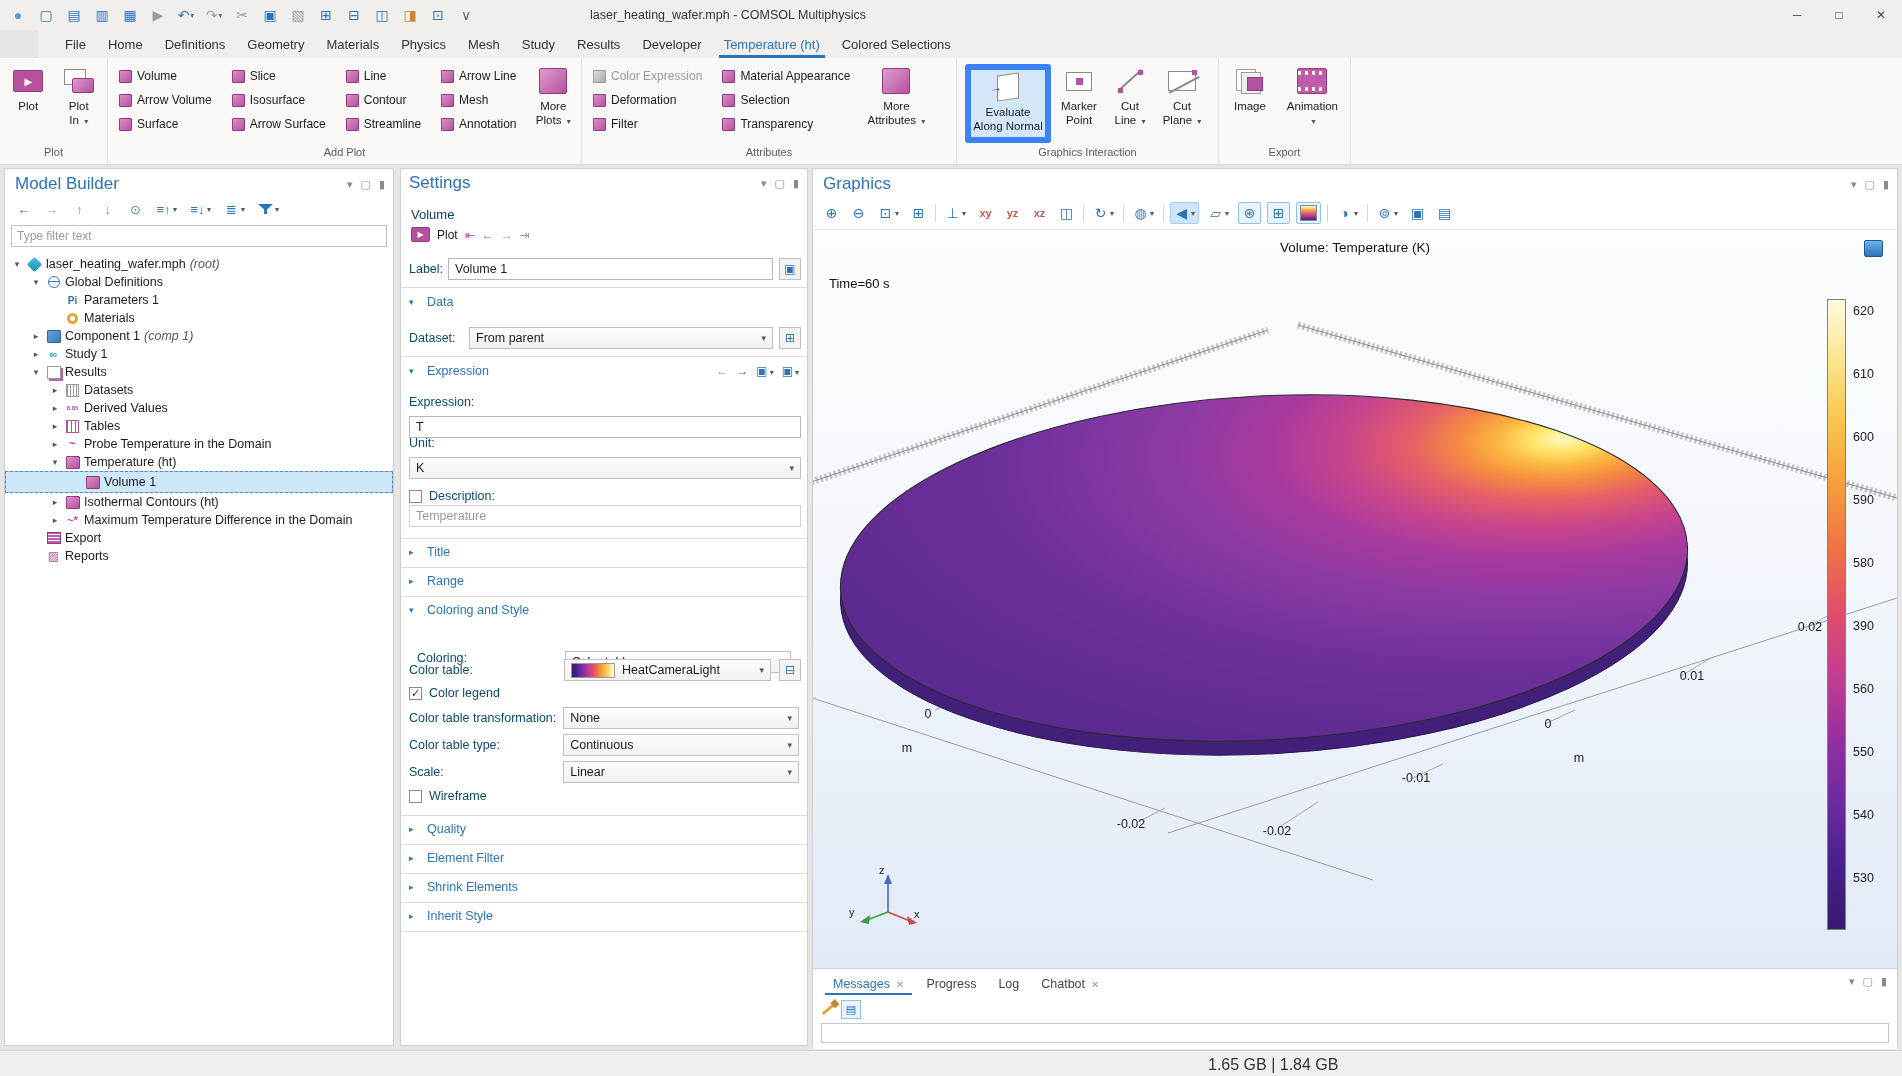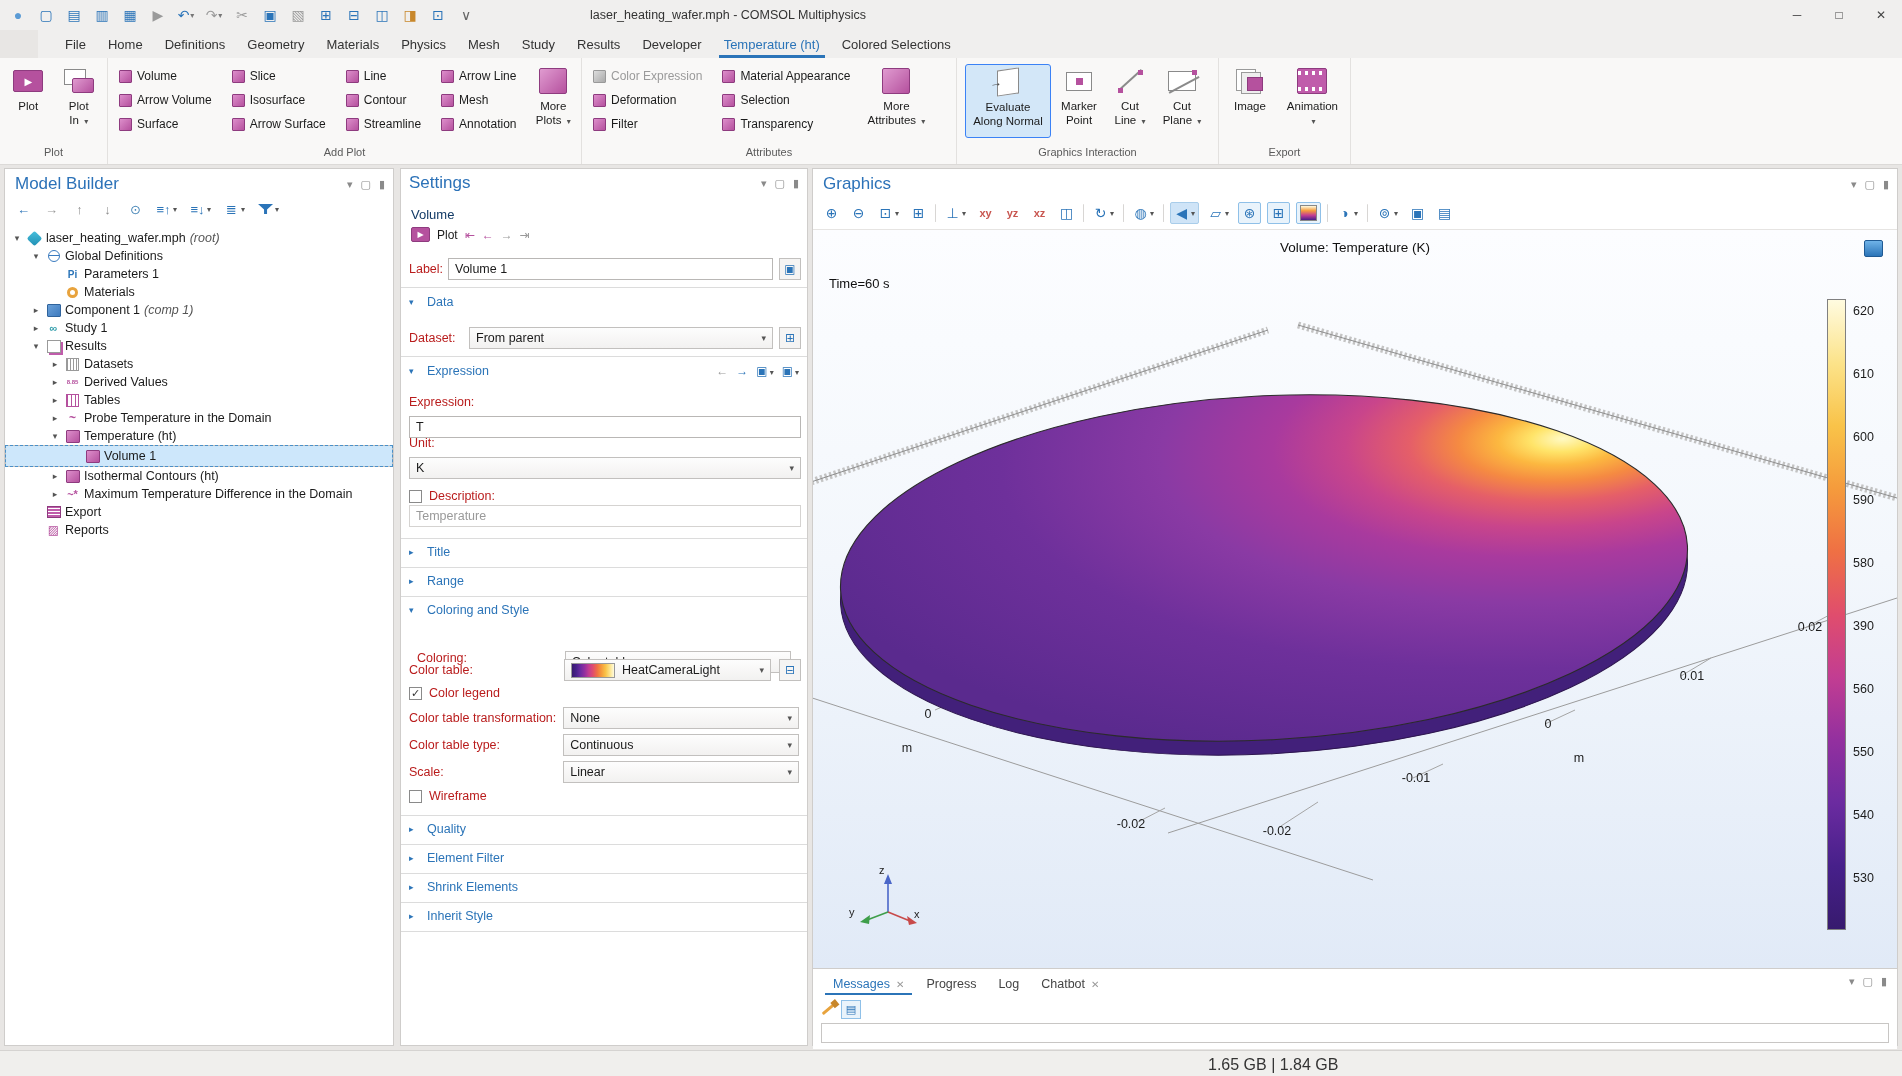--- a/index.html
+++ b/index.html
@@ -19,21 +19,21 @@
   .mtab{padding:5px 11px 6px 11px;font-size:13px;color:#333;position:relative;white-space:nowrap;}
   .mtab.active{color:#2b74b8;}
   .mtab.active::after{content:"";position:absolute;left:6px;right:6px;bottom:0;height:3px;background:#2b74b8;}
   
   .ribbon{position:absolute;left:0;top:58px;width:1902px;height:106px;background:#f9f8f7;border-bottom:1px solid #dcdad8;display:flex;}
   .rgroup{position:relative;height:100%;border-right:1px solid #e3e1df;box-sizing:border-box;display:flex;flex-direction:column;}
   .rgbody{flex:1;display:flex;align-items:flex-start;padding:6px 8px 0 8px;gap:10px;}
   .rglabel{height:18px;text-align:center;font-size:11px;color:#5a5a5a;}
   .bigbtn{width:62px;min-height:74px;display:flex;flex-direction:column;align-items:center;padding:3px 2px;border-radius:3px;box-sizing:border-box;}
   .bigbtn .blabel{font-size:11.5px;text-align:center;line-height:1.25;margin-top:4px;color:#1b1b1b;white-space:pre-line;}
-  .bigbtn.active{background:#d3e7f8;border:1px solid #3b82f6;}
+  .bigbtn.active{background:#d3e7f8;border:6px solid #3b82f6;}
   .bigbtn.wide{width:86px;}
   .bicon{width:30px;height:28px;display:flex;align-items:center;justify-content:center;position:relative;}
   .caret{font-size:8px;color:#555;margin-left:2px;}
   .rcols{display:grid;grid-auto-flow:column;grid-template-rows:repeat(3,24px);column-gap:14px;align-items:center;}
   .ritem{display:flex;align-items:center;gap:5px;font-size:12px;white-space:nowrap;padding:2px 3px;border-radius:2px;}
   .ritem.disabled{color:#9a9a9a;}
   
   .ic{display:inline-block;width:13px;height:13px;box-sizing:border-box;flex:none;}
   .ic-rs{background:linear-gradient(135deg,#dd8fcb,#b5519e);border:1px solid #8e3b7f;border-radius:1px;}
   .ic-gray{background:linear-gradient(135deg,#ddd,#aaa);border:1px solid #999;border-radius:1px;}
@@ -91,21 +91,21 @@
   .ic-derived{color:#b5519e;font-size:6px;font-weight:bold;letter-spacing:0;}
   .ic-table{width:11px;height:11px;background:repeating-linear-gradient(90deg,#b5519e 0 1px,#fff 1px 4px),repeating-linear-gradient(0deg,#b5519e 0 1px,#fff 1px 4px);border:1px solid #b5519e;}
   .ic-probe{color:#b5519e;font-size:12px;font-weight:bold;}
   .ic-cube{width:12px;height:11px;background:linear-gradient(135deg,#dd8fcb,#b5519e);border:1px solid #8e3b7f;border-radius:1px;}
   .ic-wave{color:#b5519e;font-size:11px;font-weight:bold;}
   .ic-export{width:12px;height:10px;background:repeating-linear-gradient(0deg,#c05cab 0 2px,#fff 2px 3px);border:1px solid #8e3b7f;}
   .ic-report{color:#b5519e;font-size:12px;}
   
   .set-inner{position:relative;height:850px;}
   .srow{position:absolute;left:0;width:100%;box-sizing:border-box;}
-  .slabel{font-size:12.5px;color:#b91c1c;}
+  .slabel{font-size:12.5px;color:#0c4a6e;}
   .subtitle{color:#123a66;font-size:13px;}
   .stool{display:flex;align-items:center;gap:7px;}
   .stool .plotic{width:17px;height:13px;background:#b5519e;border:1px solid #8e3b7f;border-radius:2px;display:flex;align-items:center;justify-content:center;color:#fff;font-size:8px;}
   .sep{position:absolute;left:0;width:100%;height:1px;background:#dcdcdc;}
   .shead{display:flex;align-items:center;gap:8px;color:#2b74b8;font-size:12.5px;}
   .shead .chev{font-size:9px;width:10px;}
   .input{height:22px;border:1px solid #b9b7b5;background:#fff;display:flex;align-items:center;padding:0 6px;font-size:12.5px;box-sizing:border-box;}
   .input.dis{color:#9a9a9a;border-color:#d5d3d1;}
   .sel{height:22px;border:1px solid #c2c0be;background:linear-gradient(#fdfdfd,#f2f1f0);display:flex;align-items:center;padding:0 6px;font-size:12.5px;box-sizing:border-box;}
   .sel .sarr{margin-left:auto;font-size:9px;color:#555;}
@@ -460,20 +460,21 @@
       </span>
         <span class="tbtn" style="color:#2b74b8;font-size:13px">
         <span class="gl">≣</span>
           <span class="caret">▾</span>
       </span>
         <span class="tbtn" style="color:#2b74b8;font-size:13px">
         <span class="gl ic-funnel"></span>
           <span class="caret">▾</span>
       </span>
       </div>
+    <div class="filter">Type filter text</div>
     <div class="tree">
 
     <div class="trow" style="padding-left: 6px;">
         <span class="ex">▾</span>
         <span class="ticon">
             <span class="icx ic-root"></span>
           </span>
         <span class="tlabel">laser_heating_wafer.mph</span>
         <span class="tsuffix"> (root)</span>
       </div>

